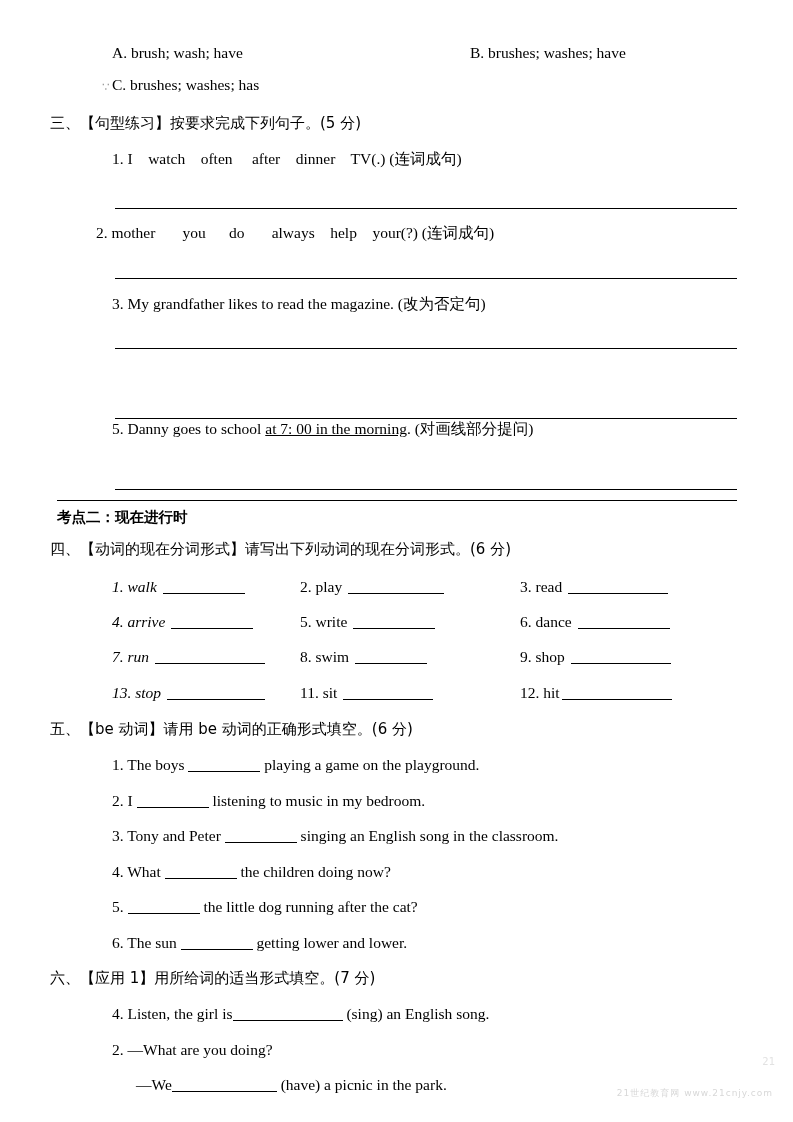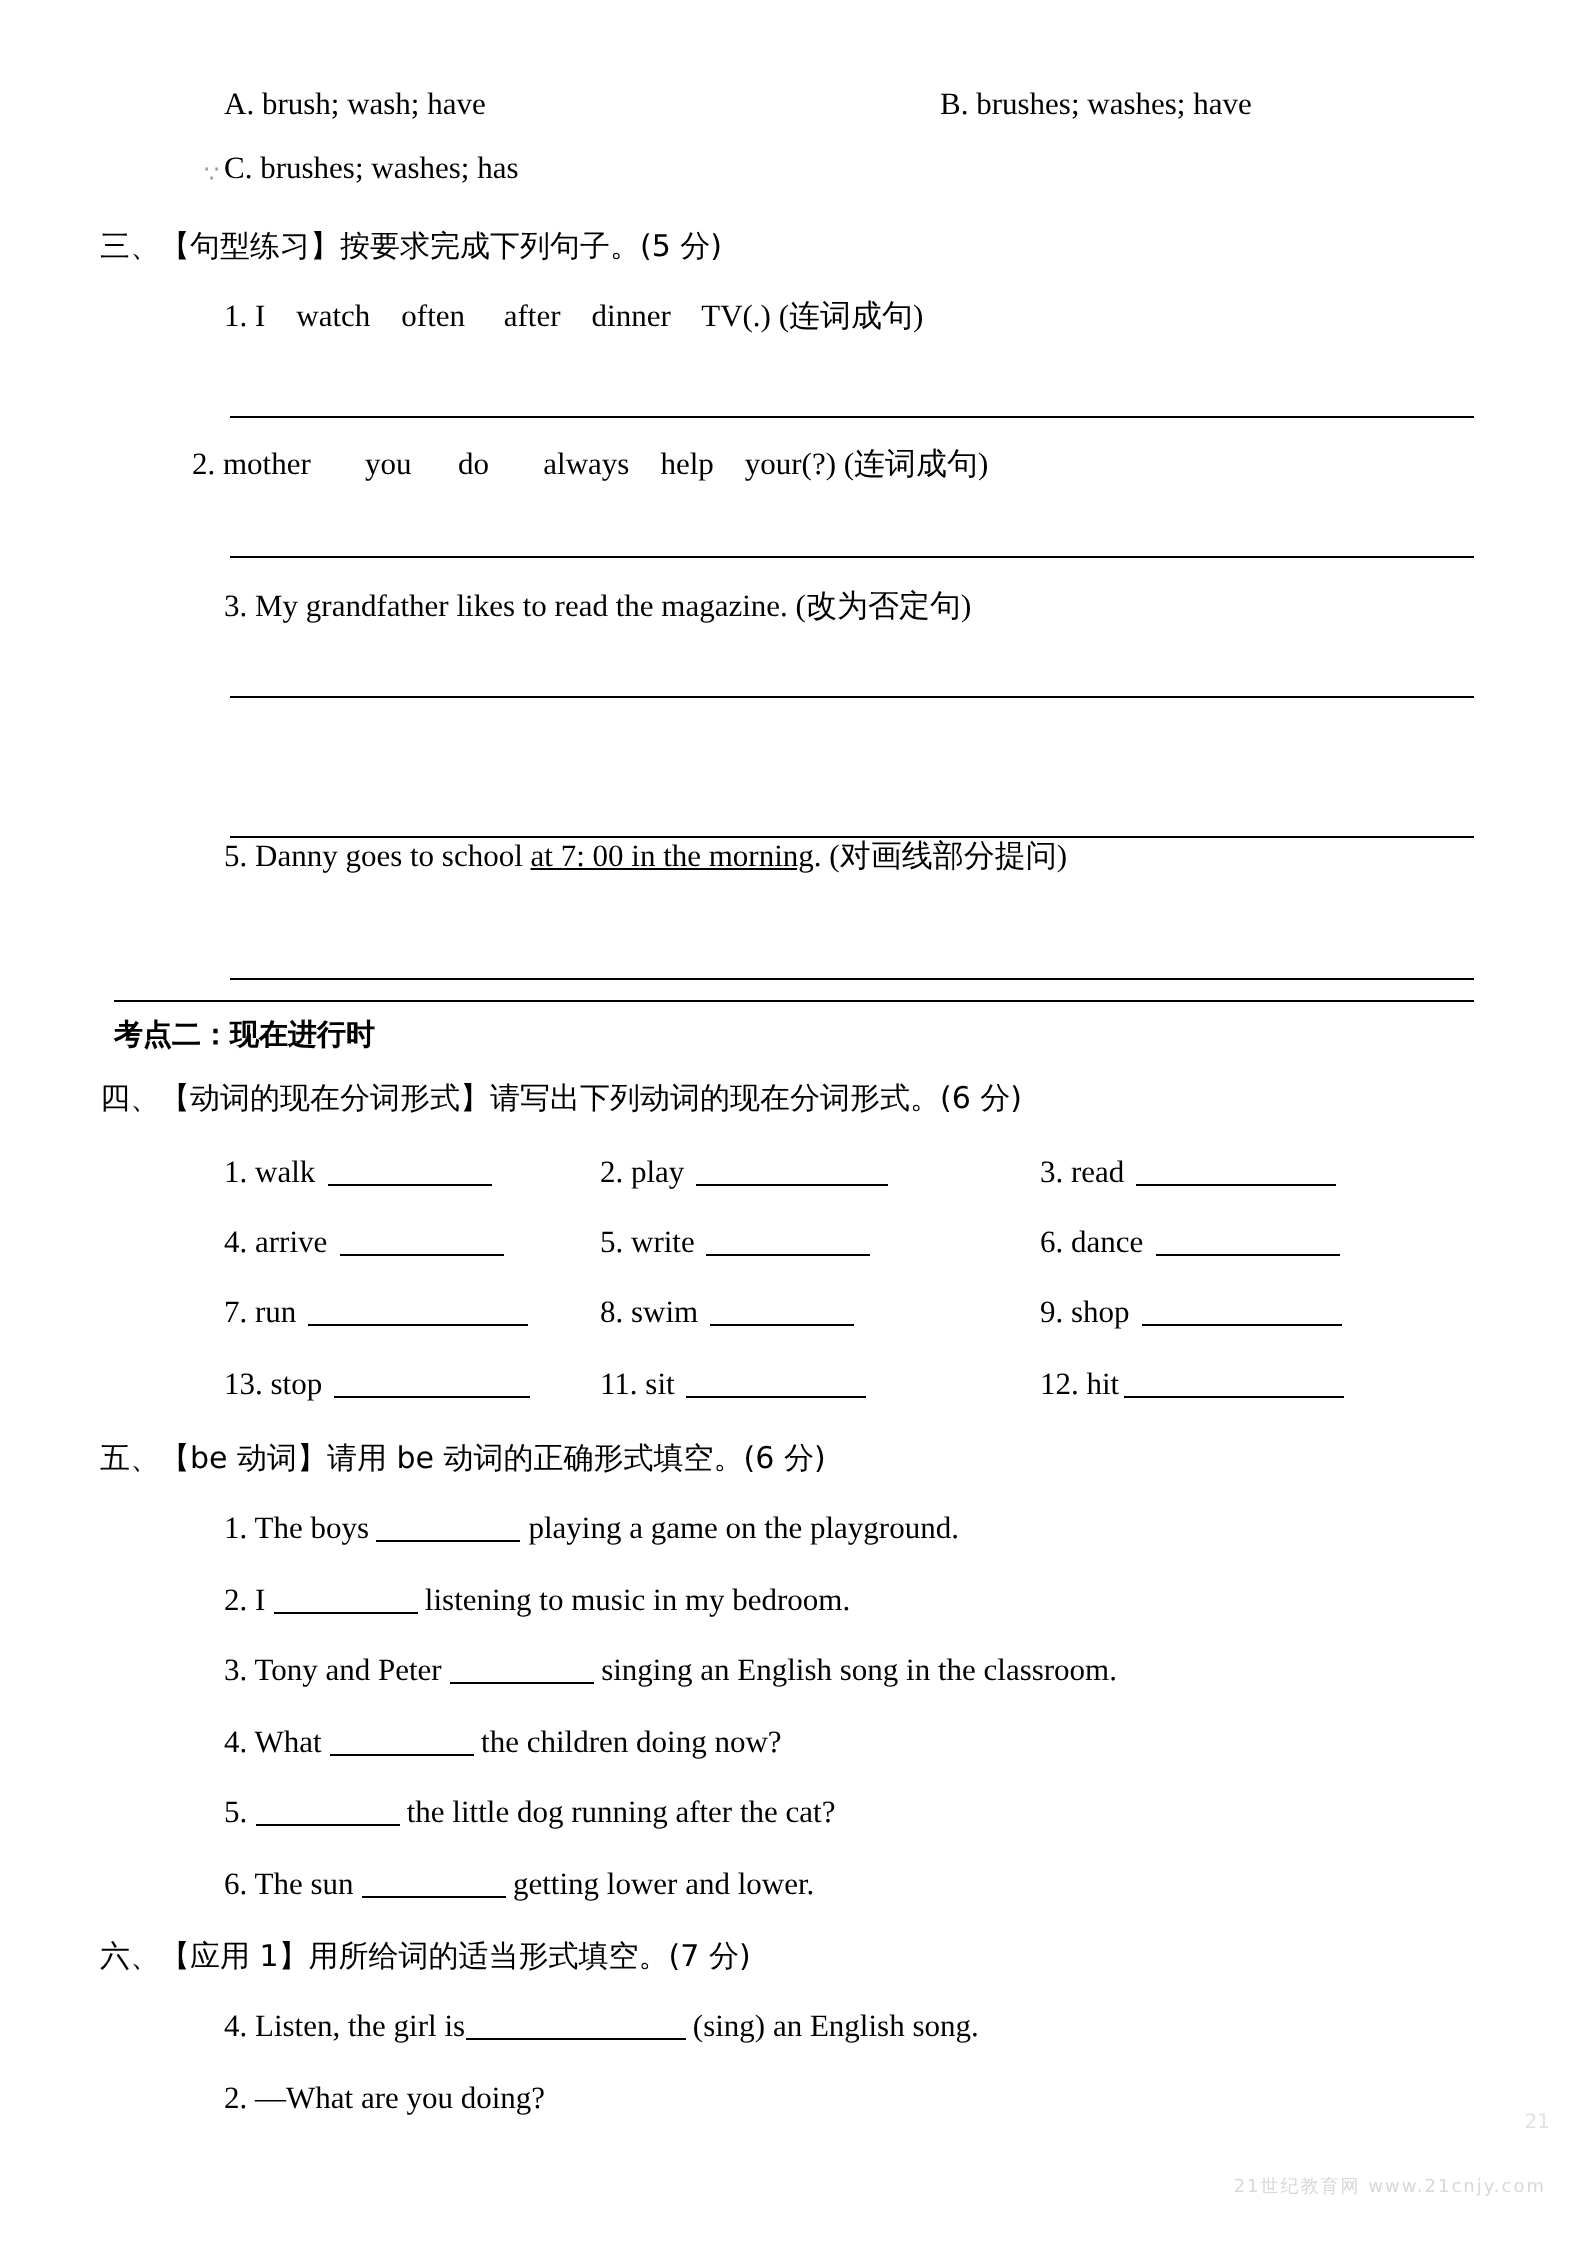--- a/index.html
+++ b/index.html
@@ -87,21 +87,21 @@
   .dots {
     position: absolute;
     left: 102px;
     top: 80px;
     font-size: 12px;
     color: #999;
   }
 
   
   .wordrow { position: absolute; font-size: 15.5px; white-space: pre; }
-  .col1 { left: 112px; }
+  .col1 { left: 112px; font-style: italic; }
   .col2 { left: 300px; }
   .col3 { left: 520px; }
 </style>
 </head>
 <body>
 
 <div class="page">
 
   <div class="dots">∵</div>
 
@@ -160,17 +160,18 @@
   <div class="row indent1" style="top:898px;"><span>5. </span><span class="blank" style="width:72px;"></span><span> the little dog running after the cat?</span></div>
 
   <div class="row indent1" style="top:934px;"><span>6. The sun </span><span class="blank" style="width:72px;"></span><span> getting lower and lower.</span></div>
 
   <div class="sect-head" style="top:969px;">六、【应用 1】用所给词的适当形式填空。(7 分)</div>
 
   <div class="row indent1" style="top:1005px;"><span>4. Listen, the girl is</span><span class="blank" style="width:110px;"></span><span> (sing) an English song.</span></div>
 
   <div class="row indent1" style="top:1041px;">2. —What are you doing?</div>
 
+  <div class="row" style="top:1076px; left:136px;"><span>—We</span><span class="blank" style="width:105px;"></span><span> (have) a picnic in the park.</span></div>
 
   <div class="wm2">21</div>
   <div class="wm">21世纪教育网 www.21cnjy.com</div>
 
 </div>
 
 </body></html>

